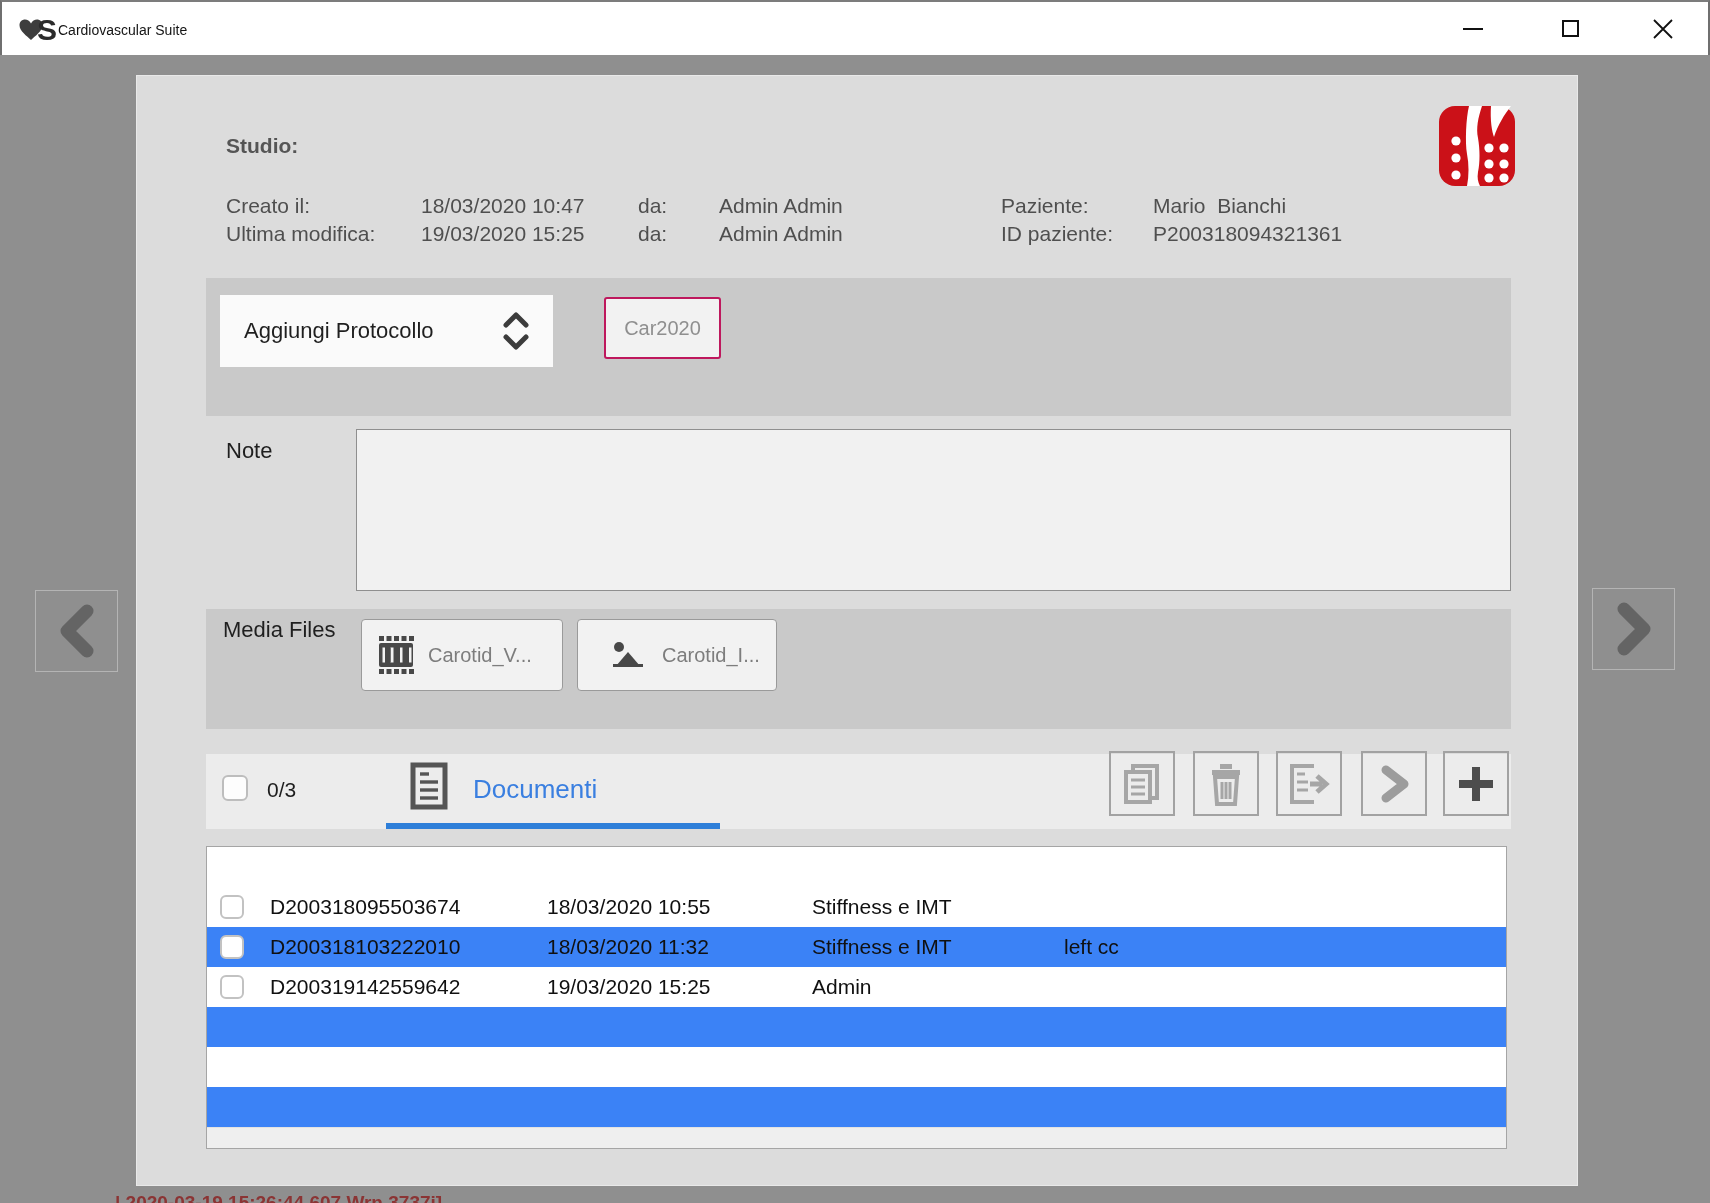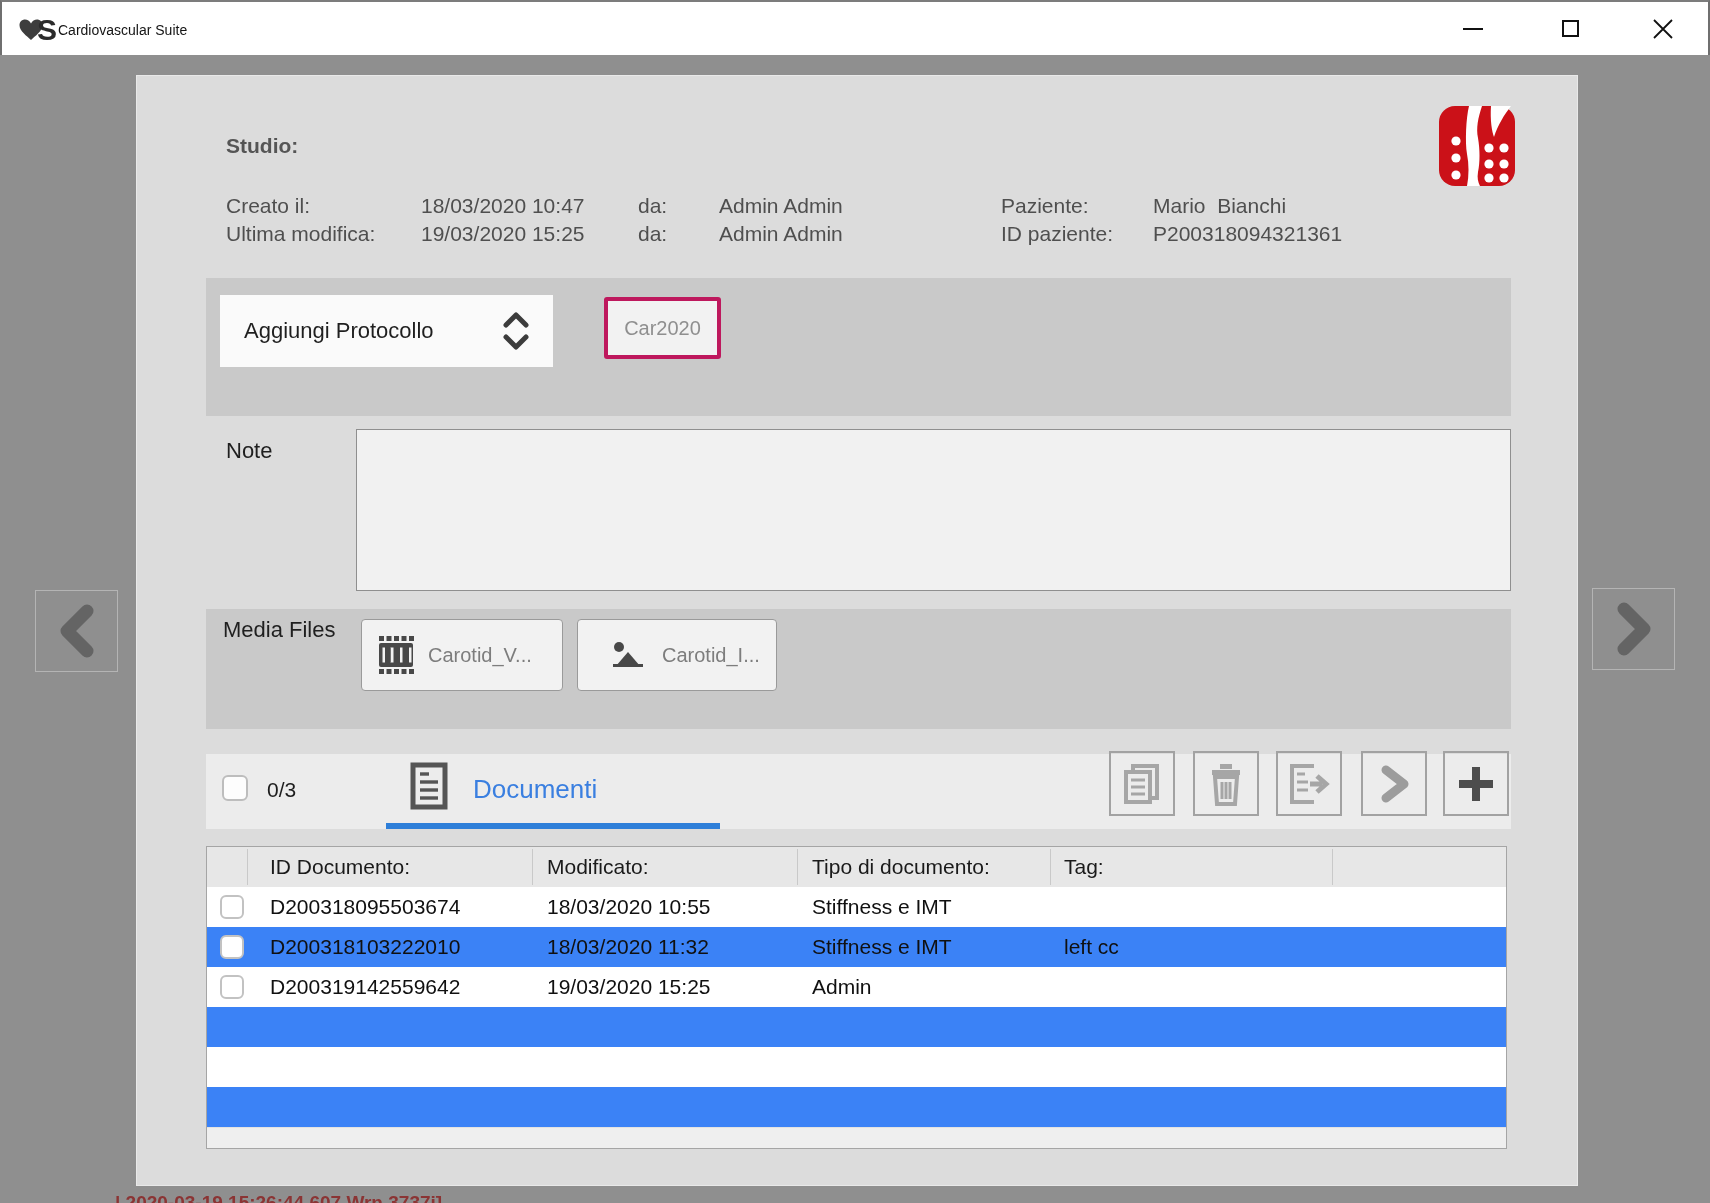--- a/index.html
+++ b/index.html
@@ -54,21 +54,21 @@
   .section{background:#c9c9c9;}
   .protocol-section{left:69px;top:202px;width:1305px;height:138px;}
   .proto-dropdown{
     left:83px;top:219px;width:333px;height:72px;background:#fafafa;
     display:flex;align-items:center;justify-content:space-between;
     padding:0 20px 0 24px;box-sizing:border-box;cursor:pointer;
   }
   .proto-dropdown .lbl{font-size:22px;color:#1f1f1f;}
   .proto-tag{
     left:467px;top:221px;width:117px;height:62px;background:#f2f2f2;
-    border:4px solid #be185d;border-radius:3px;box-sizing:border-box;
+    border:2px solid #be185d;border-radius:3px;box-sizing:border-box;
     display:flex;align-items:center;justify-content:center;
     font-size:20px;color:#8f8f8f;cursor:pointer;
   }
 
   
   .note-label{left:89px;top:362px;font-size:22px;color:#1f1f1f;}
   .note-area{
     left:219px;top:353px;width:1155px;height:162px;background:#f1f1f1;
     border:1px solid #8f8f8f;box-sizing:border-box;resize:none;outline:none;
     font-family:"Liberation Sans", sans-serif;font-size:19px;color:#222;padding:8px;
@@ -295,31 +295,20 @@
       <polyline points="12,8 30,22 12,36" fill="none" stroke="#9c9c9c" stroke-width="9" stroke-linecap="round" stroke-linejoin="round"></polyline>
     </svg>
   </div>
   <div class="abs toolbtn tb5">
     <svg width="44" height="44" viewBox="0 0 44 44">
       <path d="M22 5 L22 39 M5 22 L39 22" stroke="#4d4d4d" stroke-width="8"></path>
     </svg>
   </div>
 
   <div class="abs doc-table">
-    <div class="t-header">
-      <div class="hcell col-id">ID Documento:</div>
-      <div class="hcell col-mod">Modificato:</div>
-      <div class="hcell col-type">Tipo di documento:</div>
-      <div class="hcell col-tag">Tag:</div>
-      <div class="hsep" style="left:40px"></div>
-      <div class="hsep" style="left:325px"></div>
-      <div class="hsep" style="left:590px"></div>
-      <div class="hsep" style="left:843px"></div>
-      <div class="hsep" style="left:1125px"></div>
-    </div>
 
     <div class="t-row" style="top:40px">
       <span class="row-cb"></span>
       <div class="cell col-id">D200318095503674</div>
       <div class="cell col-mod">18/03/2020 10:55</div>
       <div class="cell col-type">Stiffness e IMT</div>
       <div class="cell col-tag"></div>
     </div>
 
     <div class="t-row stripe" style="top:80px">

